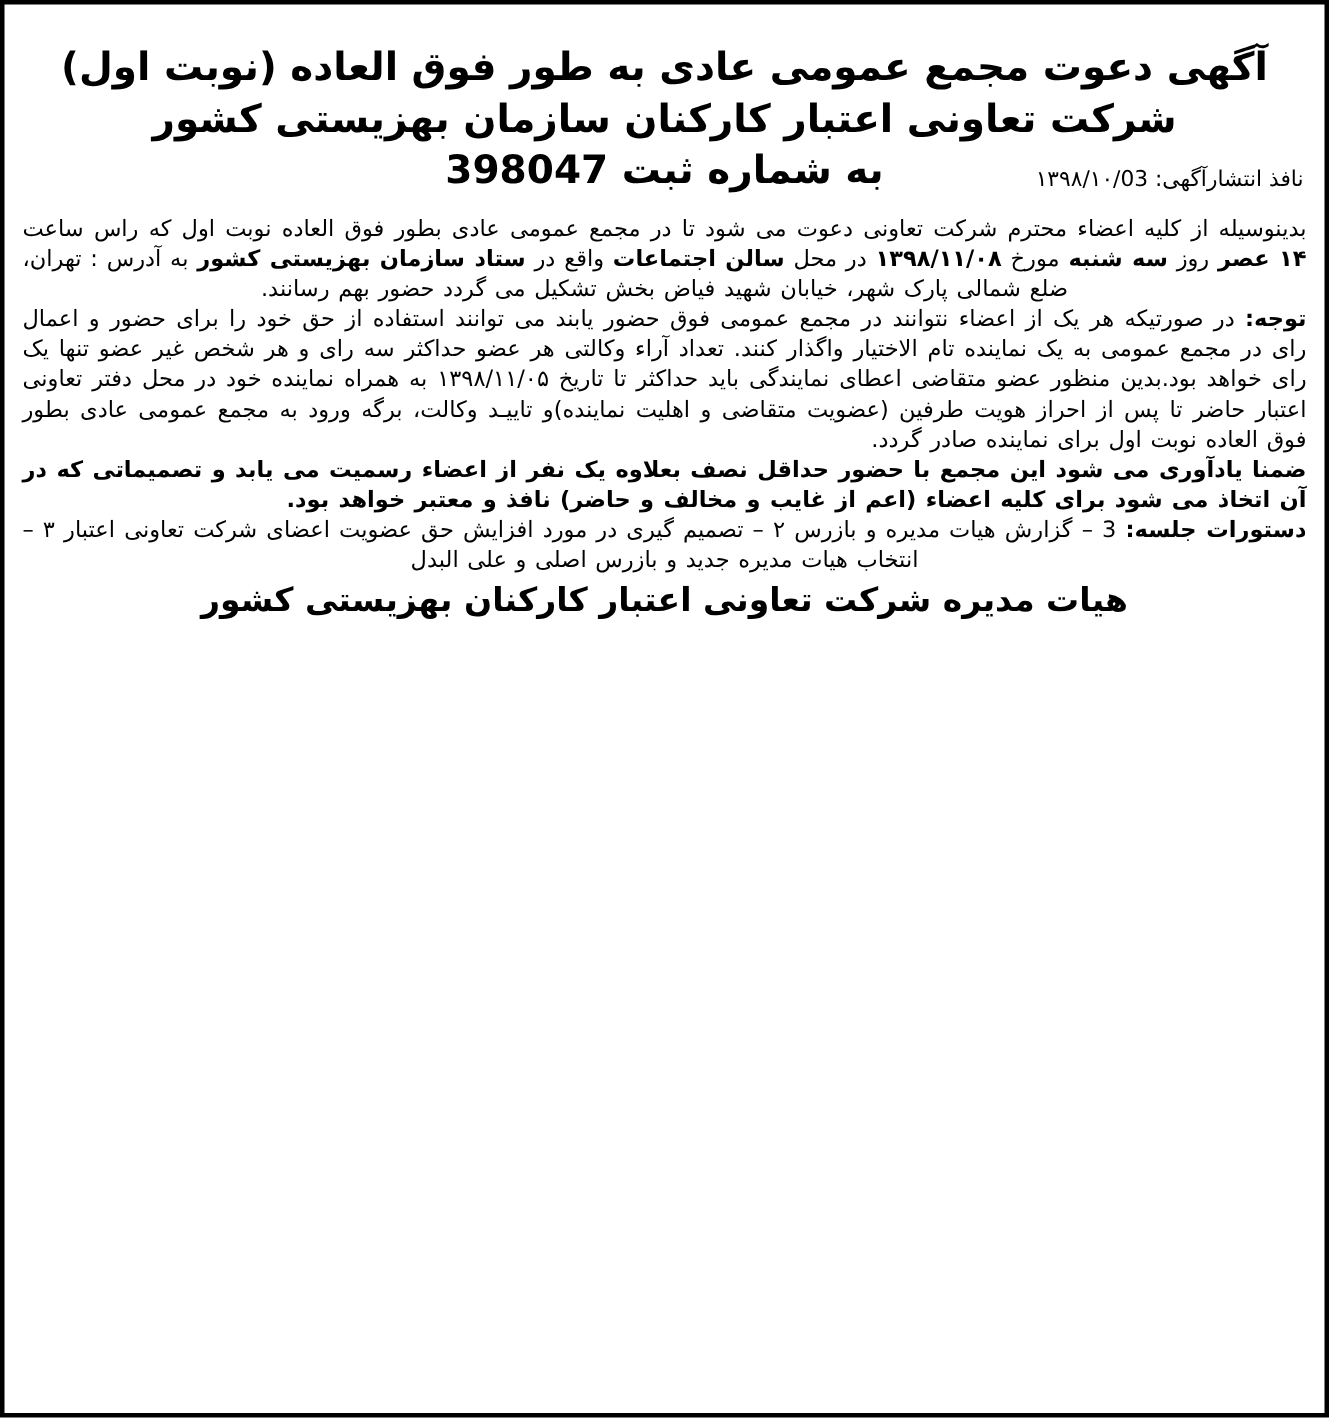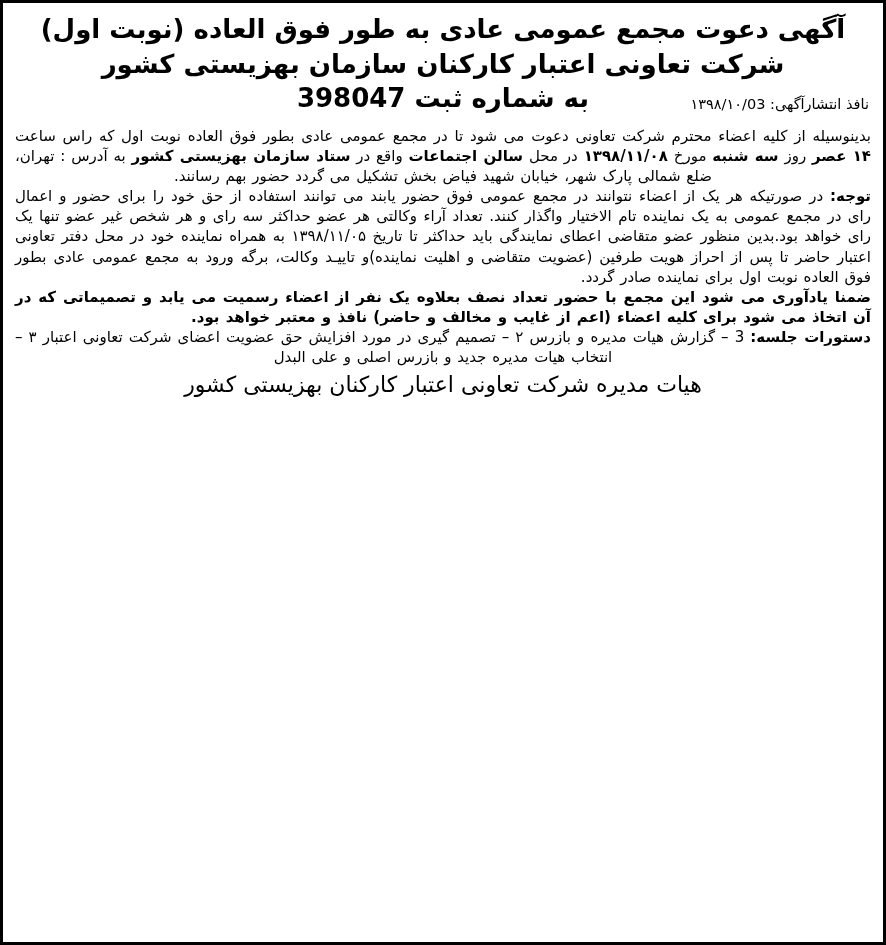--- a/index.html
+++ b/index.html
@@ -31,21 +31,21 @@
   .headline {
     text-align: center;
     font-weight: bold;
     font-size: 26px;
     line-height: 1.30;
     letter-spacing: -0.3px;
     margin: 0;
     padding: 0 4px;
     white-space: nowrap;
   }
-  .headline-1 { margin-top: 4px; }
+  .headline-1 { margin-top: 20px; }
   .headline-2 { margin-top: 1px; }
 
   .reg-row {
     position: relative;
     height: 44px;
     margin-top: 0px;
   }
   .reg-line {
     position: absolute;
     left: 0;
@@ -77,21 +77,21 @@
     padding: 0 2px;
     word-spacing: 1px;
   }
   .para { margin: 0 0 0 0; }
   .para + .para { margin-top: 0px; }
 
   .b { font-weight: bold; }
 
   .closing {
     text-align: center;
-    font-weight: normal;
+    font-weight: bold;
     font-size: 22px;
     line-height: 1.3;
     margin-top: 3px;
     white-space: nowrap;
   }
 
   .last-line-center { text-align-last: center; }
 </style>
 </head>
 <body>
@@ -116,21 +116,21 @@
 
     <p class="body-text para last-line-center">
       <span>بدینوسیله از کلیه اعضاء محترم شرکت تعاونی دعوت می شود تا در مجمع عمومی عادی بطور فوق العاده نوبت اول که راس ساعت </span><span class="b">۱۴ عصر</span><span> روز </span><span class="b">سه شنبه</span><span> مورخ </span><span class="b">۱۳۹۸/۱۱/۰۸</span><span> در محل </span><span class="b">سالن اجتماعات</span><span> واقع در </span><span class="b">ستاد سازمان بهزیستی کشور</span><span> به آدرس : تهران، ضلع شمالی پارک شهر، خیابان شهید فیاض بخش تشکیل می گردد حضور بهم رسانند.</span>
     </p>
 
     <p class="body-text para">
       <span class="b">توجه:</span><span> در صورتیکه هر یک از اعضاء نتوانند در مجمع عمومی فوق حضور یابند می توانند استفاده از حق خود را برای حضور و اعمال رای در مجمع عمومی به یک نماینده تام الاختیار واگذار کنند. تعداد آراء وکالتی هر عضو حداکثر سه رای و هر شخص غیر عضو تنها یک رای خواهد بود.بدین منظور عضو متقاضی اعطای نمایندگی باید حداکثر تا تاریخ </span><span>۱۳۹۸/۱۱/۰۵</span><span> به همراه نماینده خود در محل دفتر  تعاونی اعتبار حاضر تا پس از احراز هویت طرفین (عضویت متقاضی و اهلیت نماینده)و تاییـد وکالت، برگه ورود به مجمع عمومی عادی بطور فوق العاده نوبت اول برای نماینده صادر گردد.</span>
     </p>
 
     <p class="body-text para b">
-      <span>ضمنا یادآوری می شود این مجمع با حضور تعداد نصف بعلاوه یک نفر از اعضاء رسمیت می یابد و تصمیماتی که در آن اتخاذ می شود برای کلیه اعضاء (اعم از غایب و مخالف و حاضر) نافذ و معتبر خواهد بود.</span>
+      <span>ضمنا یادآوری می شود این مجمع با حضور حداقل نصف بعلاوه یک نفر از اعضاء رسمیت می یابد و تصمیماتی که در آن اتخاذ می شود برای کلیه اعضاء (اعم از غایب و مخالف و حاضر) نافذ و معتبر خواهد بود.</span>
     </p>
 
     <p class="body-text para last-line-center">
       <span class="b">دستورات جلسه:</span><span> 3 – گزارش هیات مدیره و بازرس </span><span> ۲ –  تصمیم گیری در مورد افزایش حق عضویت اعضای شرکت  تعاونی اعتبار </span><span> ۳ – انتخاب هیات مدیره جدید و بازرس اصلی و علی البدل</span>
     </p>
   </div>
 
   <div class="closing">هیات مدیره شرکت تعاونی اعتبار کارکنان بهزیستی کشور</div>
 
 </div>

